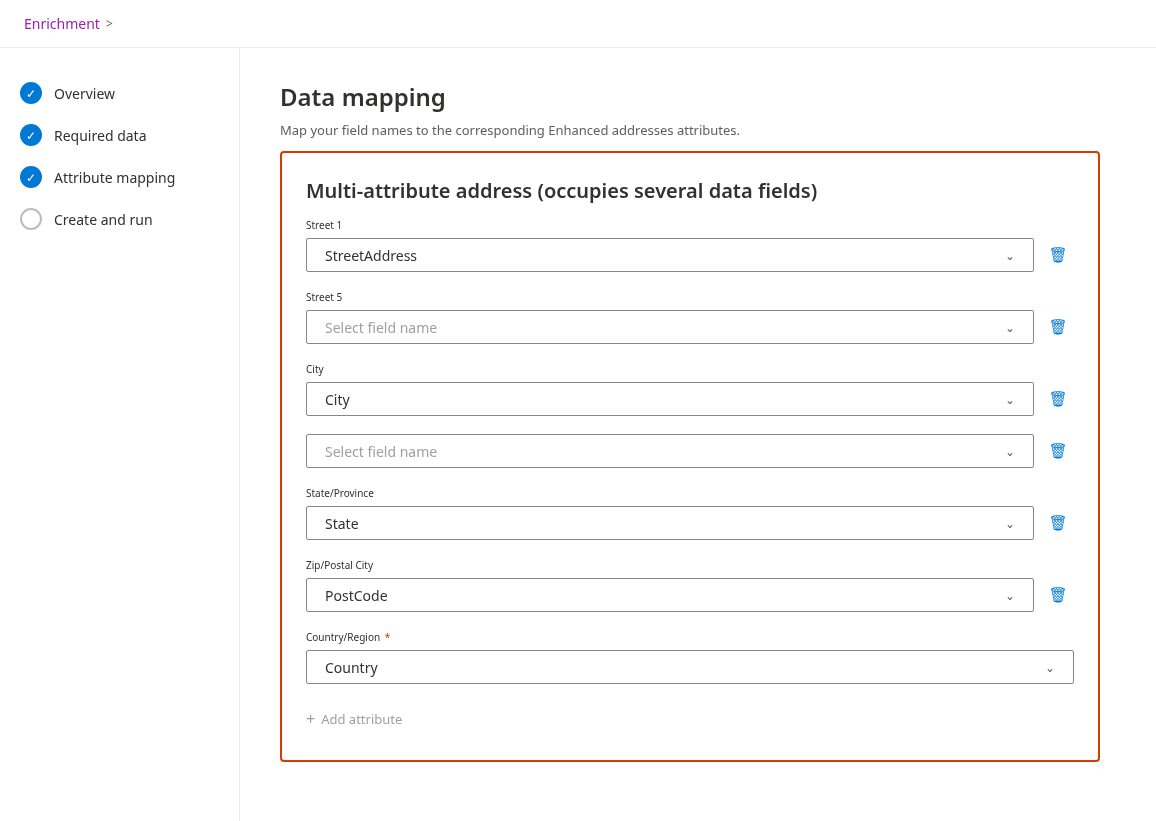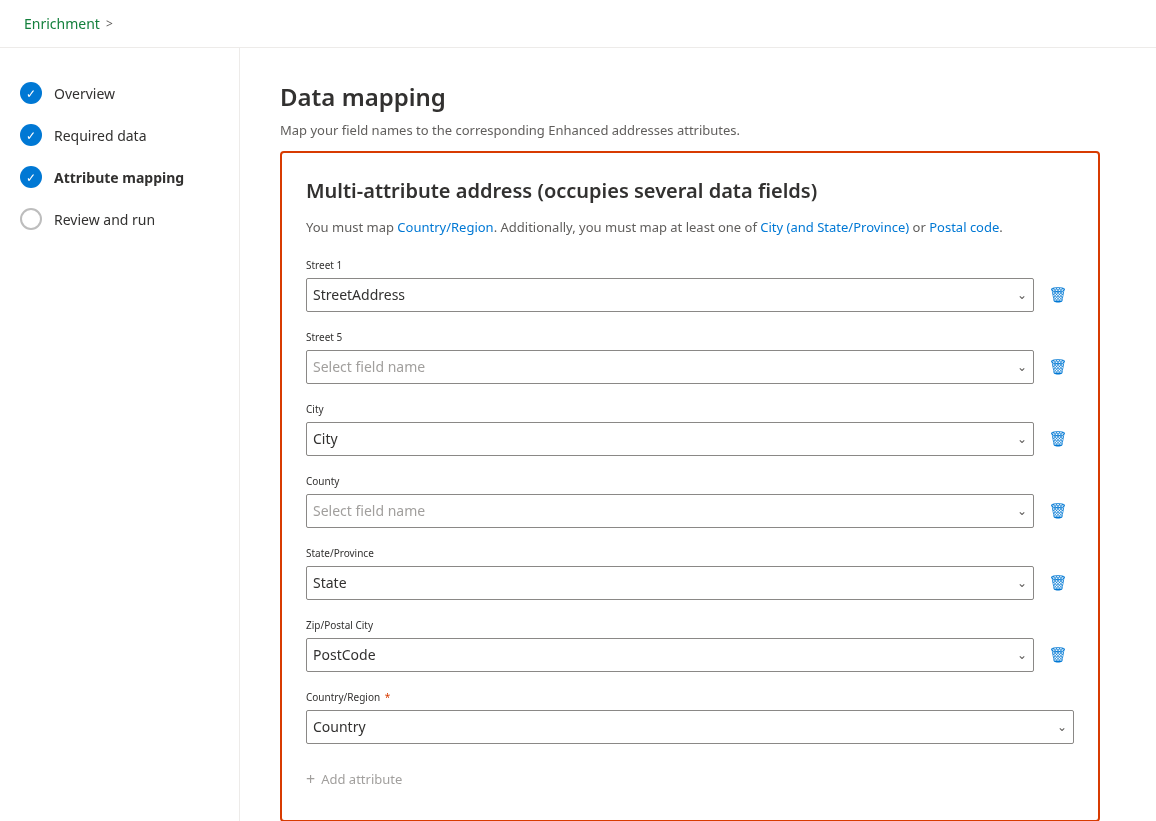--- a/index.html
+++ b/index.html
@@ -12,21 +12,21 @@
 
     .breadcrumb {
       display: flex;
       align-items: center;
       padding: 14px 24px;
       border-bottom: 1px solid #edebe9;
       font-size: 14px;
       gap: 6px;
     }
     .breadcrumb-link {
-      color: #15803d;
+      color: #a21caf;
       cursor: pointer;
       text-decoration: none;
     }
     .breadcrumb-separator {
       color: #605e5c;
       font-size: 12px;
     }
     .breadcrumb-current {
       color: #323130;
       font-weight: 400;
@@ -73,21 +73,21 @@
     }
     .step-circle.inactive {
       border: 2px solid #bdbdbd;
       color: #bdbdbd;
       font-size: 11px;
     }
     .sidebar-label {
       font-size: 14px;
     }
     .sidebar-label.active {
-      font-weight: 700;
+      font-weight: 400;
     }
 
     
     .main-content {
       flex: 1;
       padding: 32px 40px;
       overflow-y: auto;
     }
 
     .page-title {
@@ -145,21 +145,21 @@
       align-items: center;
       gap: 8px;
     }
     .field-select {
       flex: 1;
       display: flex;
       align-items: center;
       justify-content: space-between;
       border: 1px solid #8a8886;
       border-radius: 2px;
-      padding: 6px 6px;
+      padding: 6px 18px;
       background: #fff;
       cursor: pointer;
       min-height: 34px;
       font-size: 14px;
       color: #323130;
     }
     .field-select.placeholder {
       color: #a19f9d;
       text-align: right;
     }
@@ -225,34 +225,31 @@
     </div>
     <div class="sidebar-item">
       <div class="step-circle active">
         <span class="checkmark">✓</span>
       </div>
       <span class="sidebar-label active">Attribute mapping</span>
     </div>
     <div class="sidebar-item">
       <div class="step-circle inactive">
       </div>
-      <span class="sidebar-label">Review and run</span>
+      <span class="sidebar-label">Create and run</span>
     </div>
   </div>
 
   <div style="flex:1; display:flex; flex-direction:column;">
     <div class="main-content">
       <div class="page-title">Data mapping</div>
       <div class="page-subtitle">Map your field names to the corresponding Enhanced addresses attributes.</div>
 
       <div class="mapping-card">
         <div class="card-title">Multi-attribute address (occupies several data fields)</div>
-        <div class="card-description">
-          <span>You must map </span><a class="card-desc-link">Country/Region</a><span>. Additionally, you must map at least one of </span><a class="card-desc-link">City (and State/Province)</a><span> or </span><a class="card-desc-link">Postal code</a><span>.</span>
-        </div>
 
         <div class="field-group">
           <div class="field-label">Street 1</div>
           <div class="field-row">
             <div class="field-select">
               <span>StreetAddress</span>
               <span class="chevron-icon">⌄</span>
             </div>
             <button class="delete-btn">🗑</button>
           </div>
@@ -274,21 +271,20 @@
           <div class="field-row">
             <div class="field-select">
               <span>City</span>
               <span class="chevron-icon">⌄</span>
             </div>
             <button class="delete-btn">🗑</button>
           </div>
         </div>
 
         <div class="field-group">
-          <div class="field-label">County</div>
           <div class="field-row">
             <div class="field-select placeholder">
               <span>Select field name</span>
               <span class="chevron-icon">⌄</span>
             </div>
             <button class="delete-btn">🗑</button>
           </div>
         </div>
 
         <div class="field-group">

